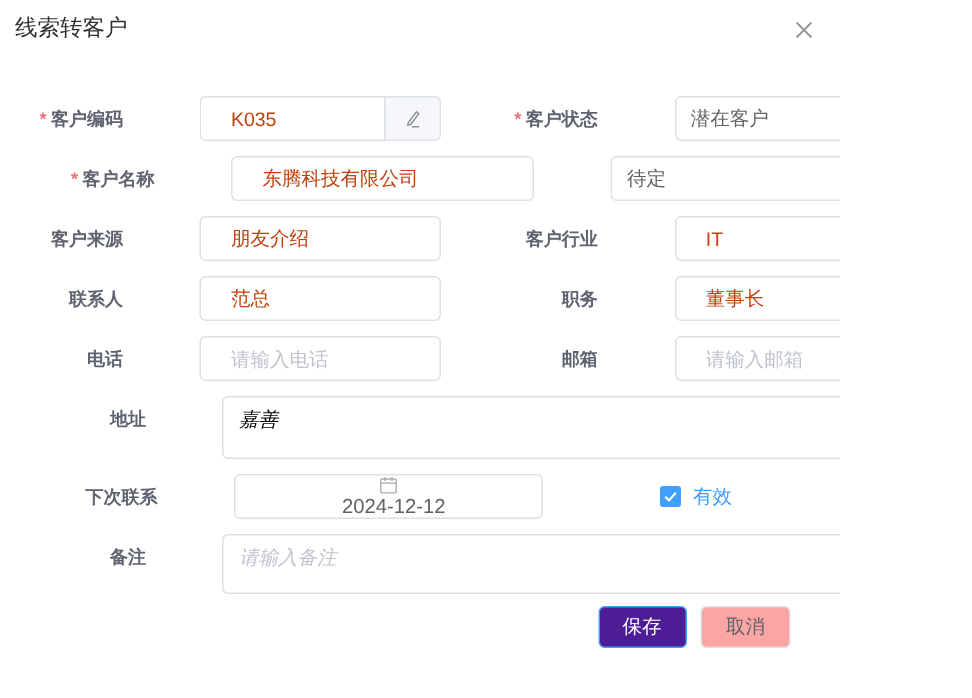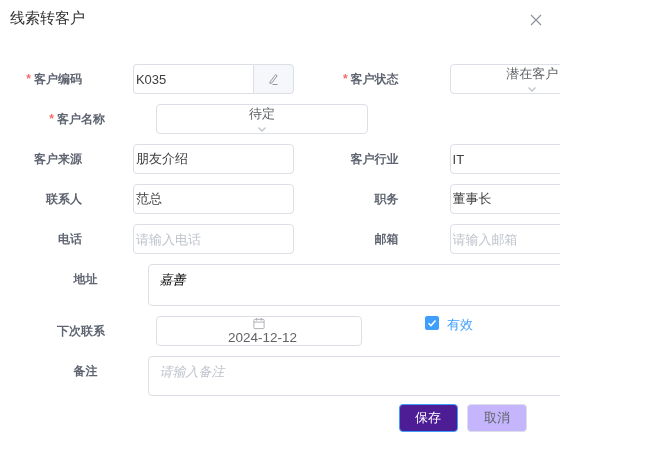--- a/index.html
+++ b/index.html
@@ -23,32 +23,32 @@
   .w2 { width: 78px; }
 
   .ctrl { position: relative; margin-left: 7px; }
   .c1 { width: 206px; }
   .c2 { width: 212px; }
   .full { width: 503px; }
 
   .inp, .select, .date-inp, .txa-wrap {
     border: 1px solid #dcdfe6; border-radius: 4px; background: #fff; height: 30px;
   }
-  input.inp { width: 100%; padding: 0 2px; font-size: 13px; color: #404040; outline: none;
+  input.inp { width: 100%; padding: 0 20px; font-size: 13px; color: #c2410c; outline: none;
               font-family: "Liberation Sans", "DejaVu Sans", sans-serif; }
   input.inp::placeholder { color: #bfc4cc; }
 
   .inp-group { display: flex; width: 100%; height: 30px; }
   .inp-group input.inp { border-radius: 4px 0 0 4px; border-right: none; }
   .inp-append { width: 54px; height: 30px; background: #f5f7fa; border: 1px solid #dcdfe6;
                 border-radius: 0 4px 4px 0; display: flex; align-items: center; justify-content: center;
                 cursor: pointer; }
 
   .select { display: flex; align-items: center; padding: 0 10px; font-size: 13px; color: #606266;
-            cursor: pointer; flex-direction: column; }
+            cursor: pointer; }
   .select .sel-val { flex: 1; }
   .suffix-icon { display: flex; align-items: center; }
 
   .with-suffix { position: relative; }
   .with-suffix input.inp { padding-right: 28px; }
   .suffix-abs { position: absolute; right: 8px; top: 0; height: 30px; display: flex; align-items: center;
                 cursor: pointer; }
 
   .date-inp { display: flex; align-items: center; padding: 0 8px; font-size: 13.5px; color: #606266;
               cursor: pointer; flex-direction: column; }
@@ -56,31 +56,31 @@
 
   .txa-wrap { height: auto; }
   textarea.txa { display: block; width: 100%; border: none; outline: none; resize: none;
                  padding: 6px 10px; font-size: 13px; color: #000000; background: transparent;
                  font-family: "Liberation Sans", "DejaVu Sans", sans-serif; font-style: italic; }
   textarea.txa::placeholder { color: #bfc4cc; }
   .txa-h1 { height: 42px; } .txa-h1 textarea { height: 40px; }
   .txa-h2 { height: 40px; } .txa-h2 textarea { height: 38px; }
   .resize-handle { position: absolute; right: 2px; bottom: 2px; cursor: nwse-resize; line-height: 0; }
 
-  .checkbox-wrap { display: flex; height: 30px; margin-left: 19px; cursor: pointer; }
+  .checkbox-wrap { display: flex; align-items: center; height: 30px; margin-left: 34px; cursor: pointer; }
   .checkbox { width: 14px; height: 14px; background: #409eff; border: 1px solid #409eff;
               border-radius: 2px; display: flex; align-items: center; justify-content: center; }
   .checkbox-label { margin-left: 8px; font-size: 13px; color: #409eff; }
 
   .footer { position: absolute; top: 404px; right: 33px; display: flex; gap: 9px; }
   .btn { height: 28px; padding: 0 16px; font-size: 13px; border-radius: 4px; cursor: pointer;
          display: flex; align-items: center; justify-content: center;
          font-family: "Liberation Sans", "DejaVu Sans", sans-serif; }
   .btn-primary { background: #4c1d95; border: 1px solid #409eff; color: #fff; padding-left: 15px; }
-  .btn-plain { background: #c4b5fd; border: 1px solid #dcdfe6; color: #606266; }
+  .btn-plain { background: #fca5a5; border: 1px solid #dcdfe6; color: #606266; }
 </style>
 </head>
 <body>
 
 <div class="dialog">
 
   <div class="dialog-title">线索转客户</div>
 
   <div class="close-btn">
     <svg width="12" height="12" viewBox="0 0 12 12">
@@ -111,20 +111,23 @@
             <svg width="12" height="12" viewBox="0 0 12 12">
               <path d="M2.5 4.5 L6 8 L9.5 4.5" fill="none" stroke="#bfc4cc" stroke-width="1.3"></path>
             </svg>
           </span>
         </div>
       </div>
     </div>
 
     <div class="row">
       <span class="lbl w1"><i class="req">*</i><span>客户名称</span></span>
+      <div class="ctrl c1">
+        <input class="inp" type="text" value="东腾科技有限公司" style="">
+      </div>
       <div class="ctrl c2">
         <div class="select">
           <span class="sel-val">待定</span>
           <span class="suffix-icon">
             <svg width="12" height="12" viewBox="0 0 12 12">
               <path d="M2.5 4.5 L6 8 L9.5 4.5" fill="none" stroke="#bfc4cc" stroke-width="1.3"></path>
             </svg>
           </span>
         </div>
       </div>

